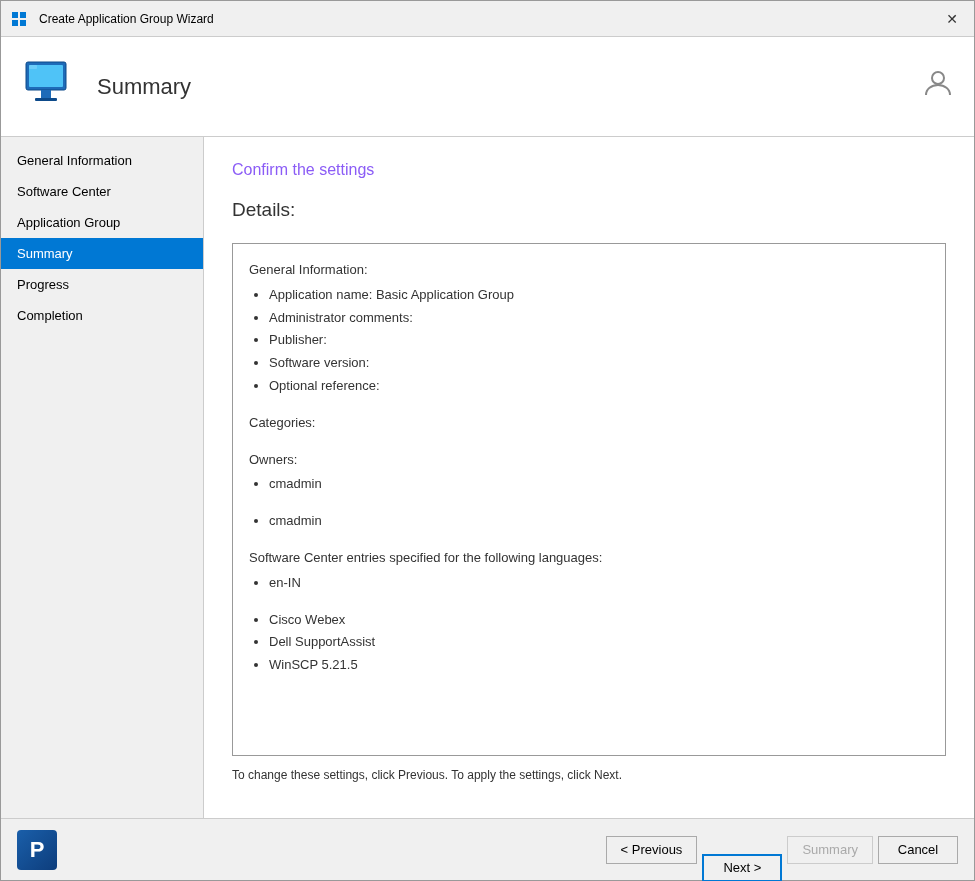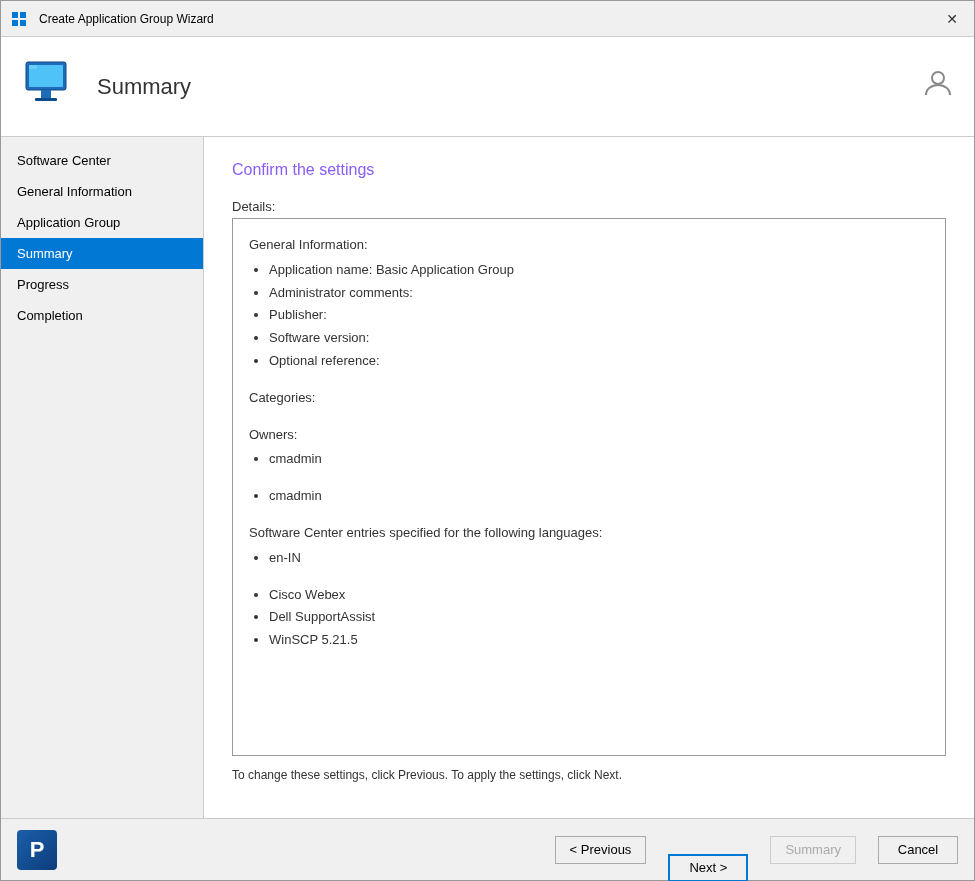--- a/index.html
+++ b/index.html
@@ -103,23 +103,23 @@
       flex-direction: column;
       overflow: auto;
     }
     .section-title {
       font-size: 16px;
       color: #8b5cf6;
       margin-bottom: 20px;
       font-weight: normal;
     }
     .details-label {
-      font-size: 13px;
-      color: #333;
-      margin-bottom: 4px;
+      font-size: 19px;
+      color: #333;
+      margin-bottom: 22px;
     }
     .details-box {
       border: 1px solid #999;
       background: white;
       padding: 16px;
       flex: 1;
       min-height: 400px;
       font-size: 13px;
       color: #333;
       line-height: 1.6;
@@ -164,21 +164,21 @@
       border-radius: 4px;
       display: flex;
       align-items: center;
       justify-content: center;
       color: white;
       font-size: 22px;
       font-weight: bold;
     }
     .bottom-buttons {
       display: flex;
-      gap: 22px;
+      gap: 5px;
       align-items: center;
       padding-left: 13px;
     }
     .btn {
       min-width: 80px;
       height: 28px;
       padding: 0 14px;
       font-size: 13px;
       cursor: pointer;
       border: 1px solid #aaa;
@@ -240,24 +240,24 @@
         <circle cx="16" cy="11" r="6" stroke="#888" stroke-width="2" fill="none"></circle>
         <path d="M4 28c0-6 5.4-10 12-10s12 4 12 10" stroke="#888" stroke-width="2" fill="none"></path>
       </svg>
     </span>
   </div>
 
   <div class="content-area">
 
     <div class="sidebar">
       <div class="sidebar-item">
+        <span>General Information</span>
+      </div>
+      <div class="sidebar-item">
         <span>Software Center</span>
-      </div>
-      <div class="sidebar-item">
-        <span>General Information</span>
       </div>
       <div class="sidebar-item">
         <span>Application Group</span>
       </div>
       <div class="sidebar-item active">
         <span>Summary</span>
       </div>
       <div class="sidebar-item">
         <span>Progress</span>
       </div>

